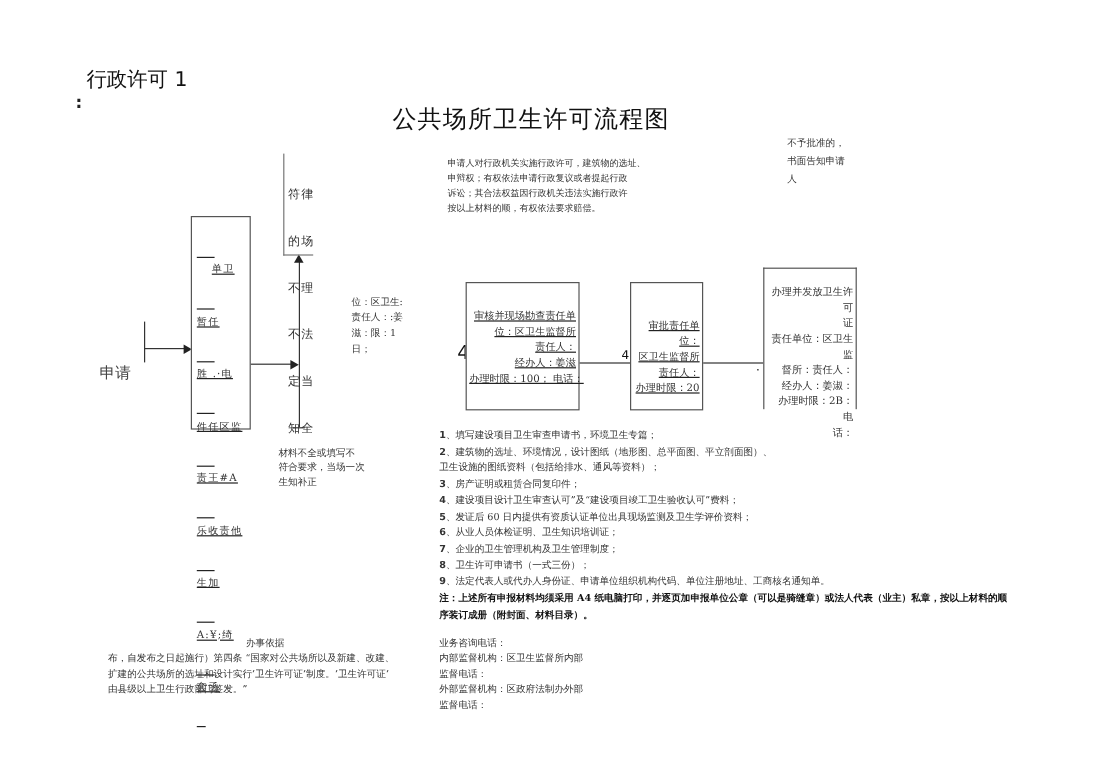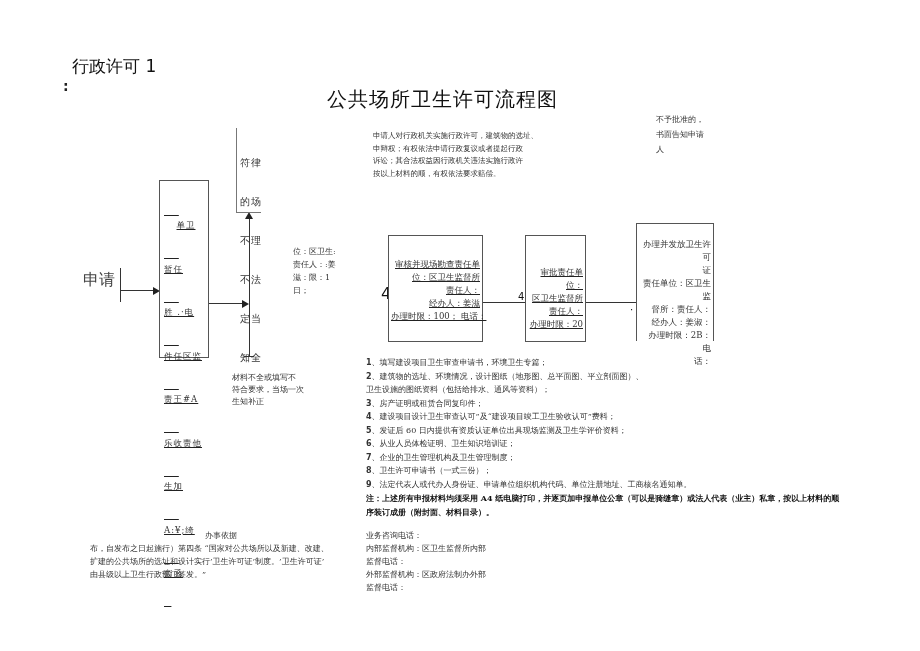--- a/index.html
+++ b/index.html
@@ -15,21 +15,21 @@
   .vline { width: 0; border-left: 1.5px solid #333; }
   .arrow-r { width: 0; height: 0; border-top: 4px solid transparent; border-bottom: 4px solid transparent; border-left: 7px solid #222; }
   .arrow-u { width: 0; height: 0; border-left: 4px solid transparent; border-right: 4px solid transparent; border-bottom: 7px solid #222; }
   .vert-text { font-size: 9px; line-height: 15px; letter-spacing: 2px; color: #333; white-space: pre; }
   .box-text { font-size: 8.5px; line-height: 13px; color: #333; padding: 0 2px; text-align: right; }
   .list { font-size: 8px; line-height: 13.5px; color: #333; }
   .list .num { font-family: "DejaVu Sans", sans-serif; font-weight: bold; }
   .note { font-weight: bold; font-size: 8px; line-height: 14px; color: #111; }
   .big4 { font-family: "DejaVu Sans", sans-serif; font-size: 16px; color: #111; }
   .tiny4 { font-family: "DejaVu Sans", sans-serif; font-size: 10px; color: #111; }
-  .apply { font-family: "DejaVu Sans", sans-serif; font-size: 16px; color: #444; }
+  .apply { font-family: "DejaVu Sans", sans-serif; font-size: 13px; color: #444; margin-top: 32px; }
   .center { text-align: center; }
 </style>
 </head>
 <body>
 
 <div class="abs hdr">行政许可 1</div>
 <div class="abs hdr-colon">:</div>
 <div class="abs title">公共场所卫生许可流程图</div>
 
 <div class="abs apply" style="left:83px; top:270px;">申请</div>

